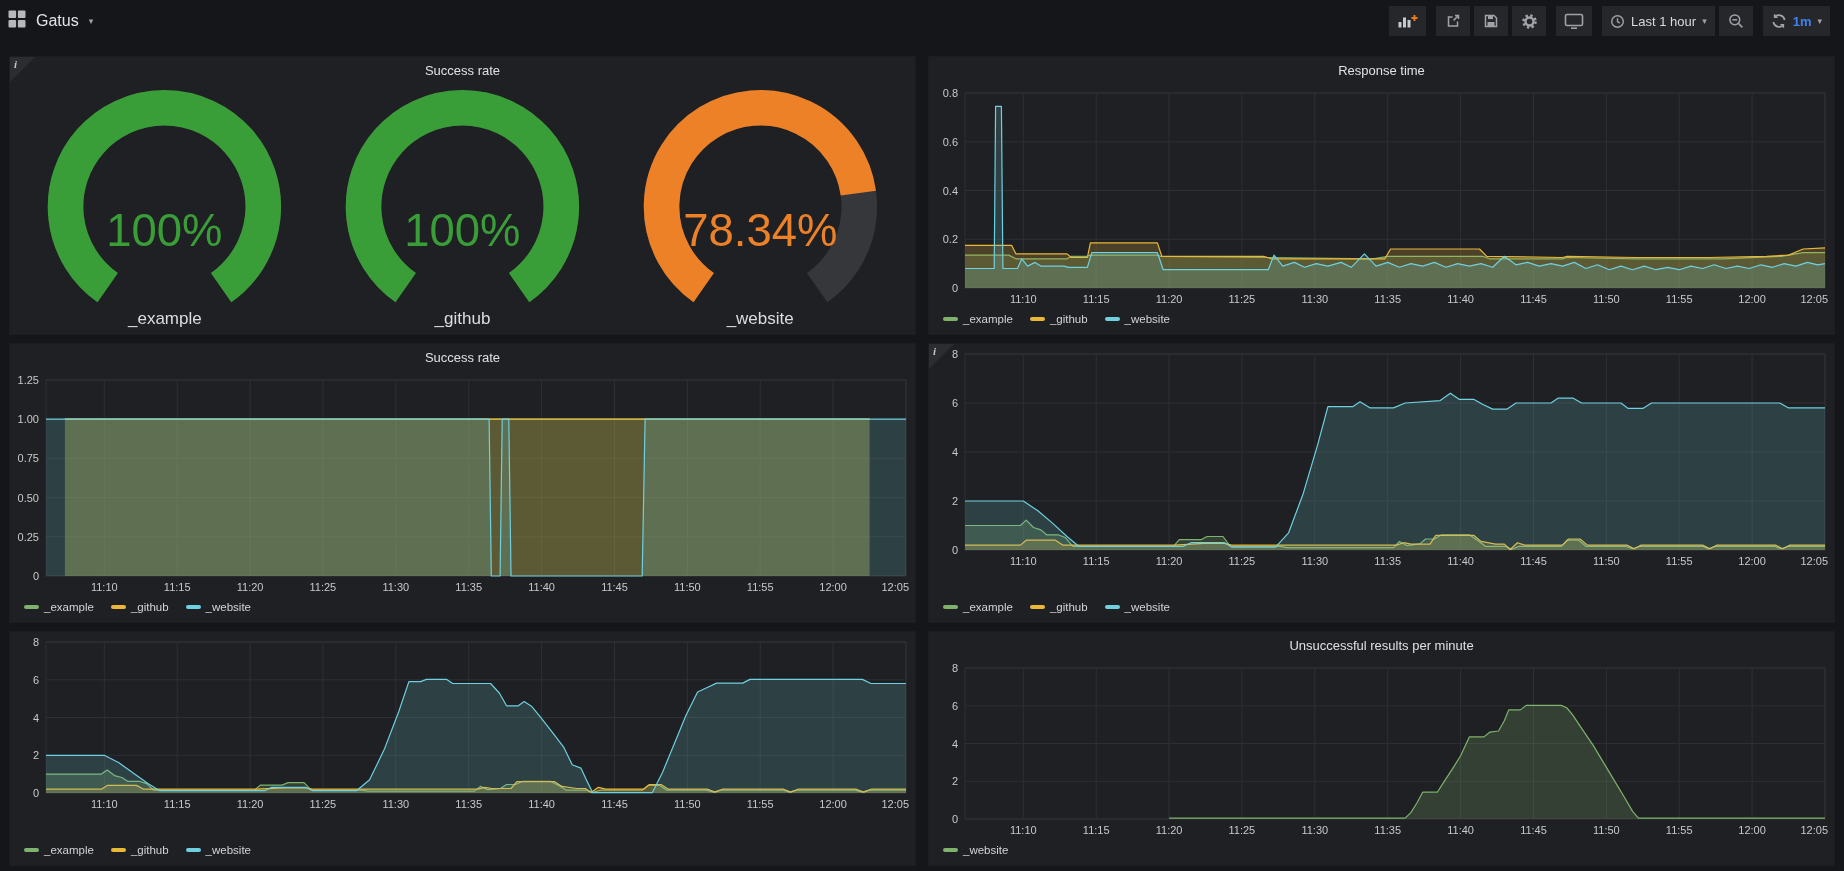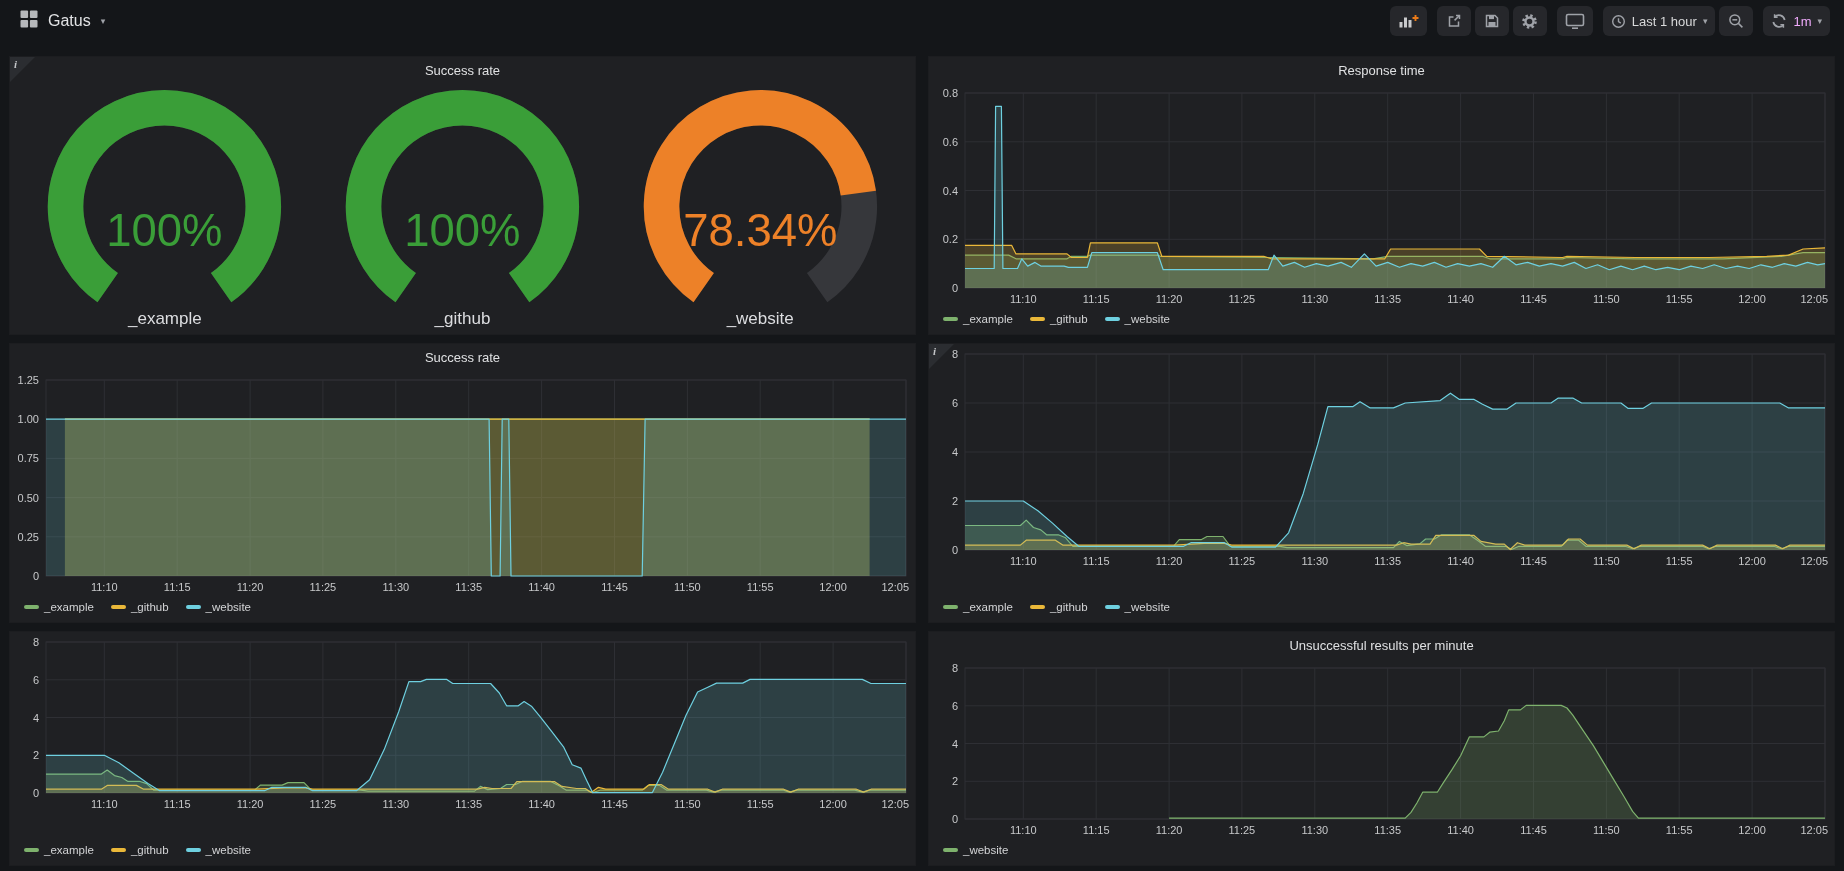--- a/index.html
+++ b/index.html
@@ -1,31 +1,31 @@
 <!DOCTYPE html>
 <html><head>
 <meta charset="utf-8">
 <style>
   *{margin:0;padding:0;box-sizing:border-box}
   html,body{width:1844px;height:871px;overflow:hidden;background:#141619;
     font-family:"Liberation Sans",sans-serif;}
   
   .navbar{height:42px;display:flex;align-items:center;justify-content:space-between;
-    padding:0 14px 0 20px;background:#141619;}
+    padding:0 14px 0 8px;background:#141619;}
   .nav-left{display:flex;align-items:center;gap:10px}
   .dash-title{color:#e2e3e5;font-size:16px;cursor:pointer}
   .caret{color:#9fa2a8;font-size:9px;line-height:1}
   .nav-right{display:flex;align-items:center;gap:10px}
   .btn-group{display:flex;gap:4px}
   .navbtn{height:30px;min-width:34px;display:flex;align-items:center;justify-content:center;
-    background:#26272b;border:none;border-radius:6px;color:#9fa2a8;gap:6px;padding:0 8px;
+    background:#26272b;border:none;border-radius:0;color:#9fa2a8;gap:6px;padding:0 8px;
     cursor:pointer;font-family:inherit}
   .navbtn svg{display:block}
   .time-label{color:#d8d9da;font-size:13px}
-  .refresh-val{color:#f0abfc;font-size:13px;font-weight:400}
+  .refresh-val{color:#3b82f6;font-size:13px;font-weight:700}
   
   .grid{display:grid;grid-template-columns:1fr 1fr;grid-template-rows:279px 280px 235px;
     column-gap:12px;row-gap:8px;padding:14px 9px 0 9px}
   .panel{position:relative;background:#1f2023;display:flex;flex-direction:column;
     border:1px solid #1c1d20}
   .panel-title{height:26px;line-height:27px;text-align:center;font-size:13px;font-weight:400;
     color:#dfe0e2;cursor:pointer;flex:none}
   .chart-host{flex:1 1 auto;min-height:0;position:relative}
   .legend{height:26px;flex:none;display:flex;align-items:center;padding:0 0 5px 14px;gap:17px}
   .legend-item{display:flex;align-items:center;gap:5px;color:#d3d4d6;font-size:11.5px;cursor:pointer}

